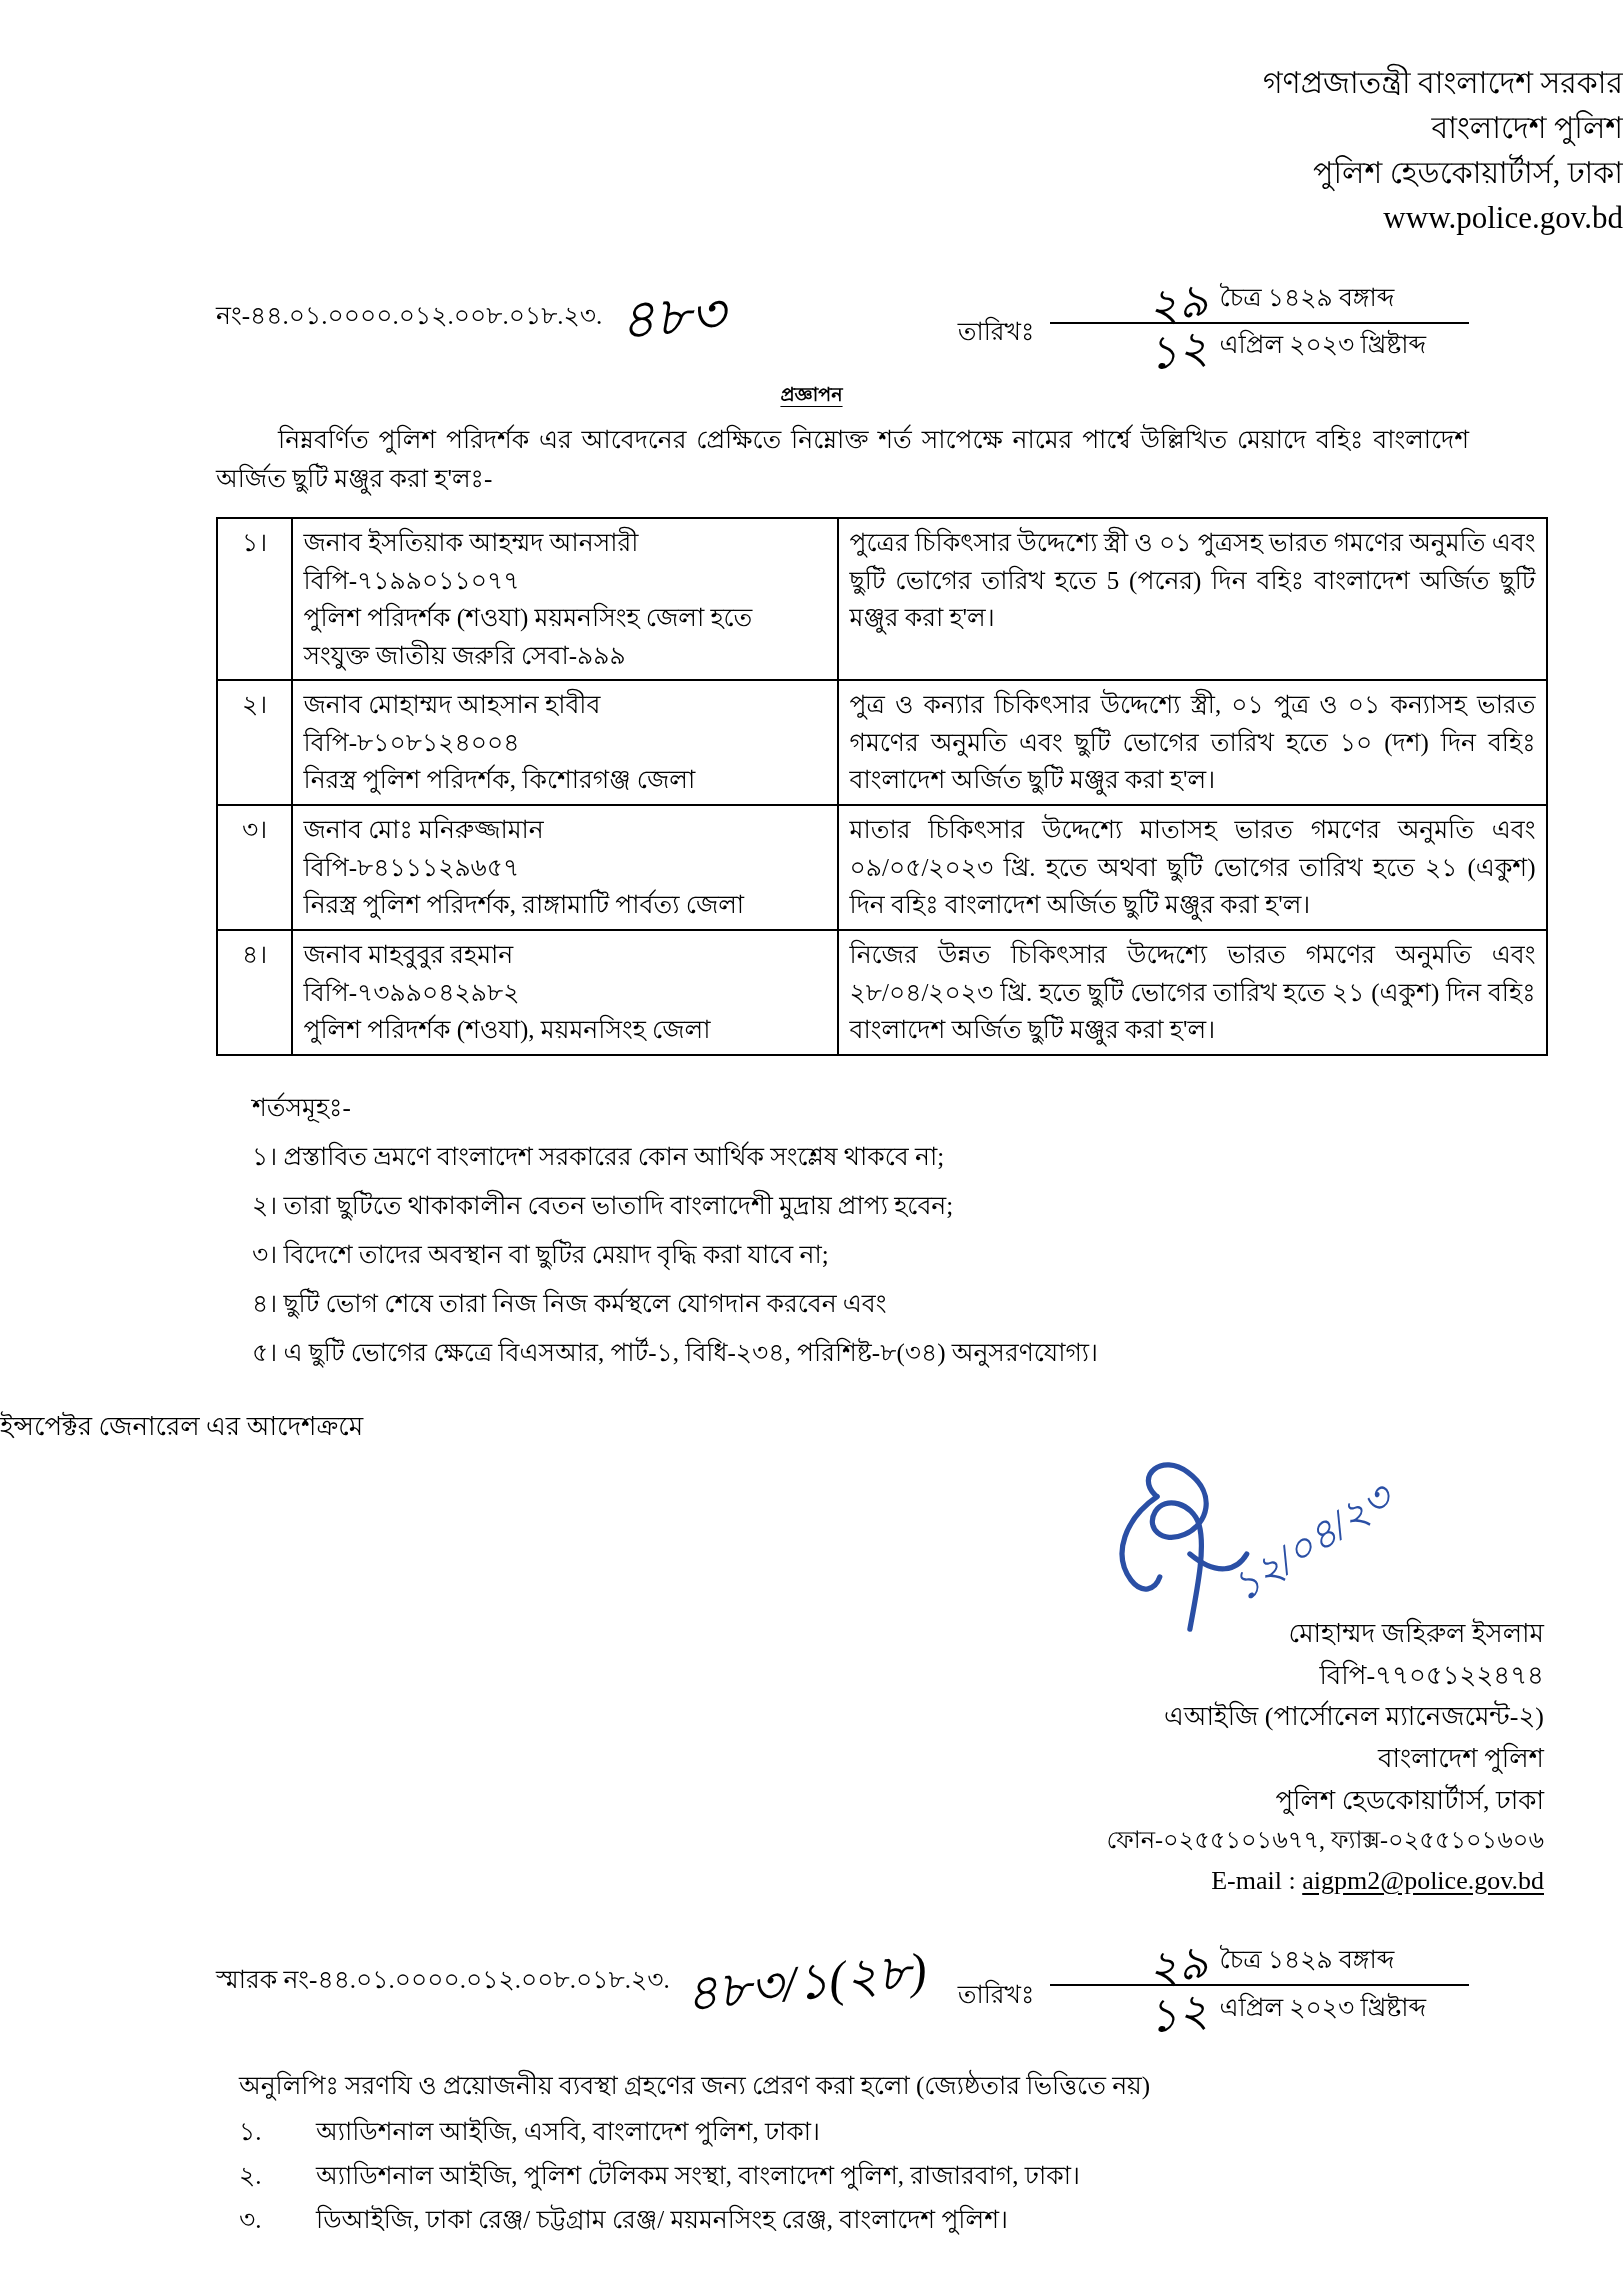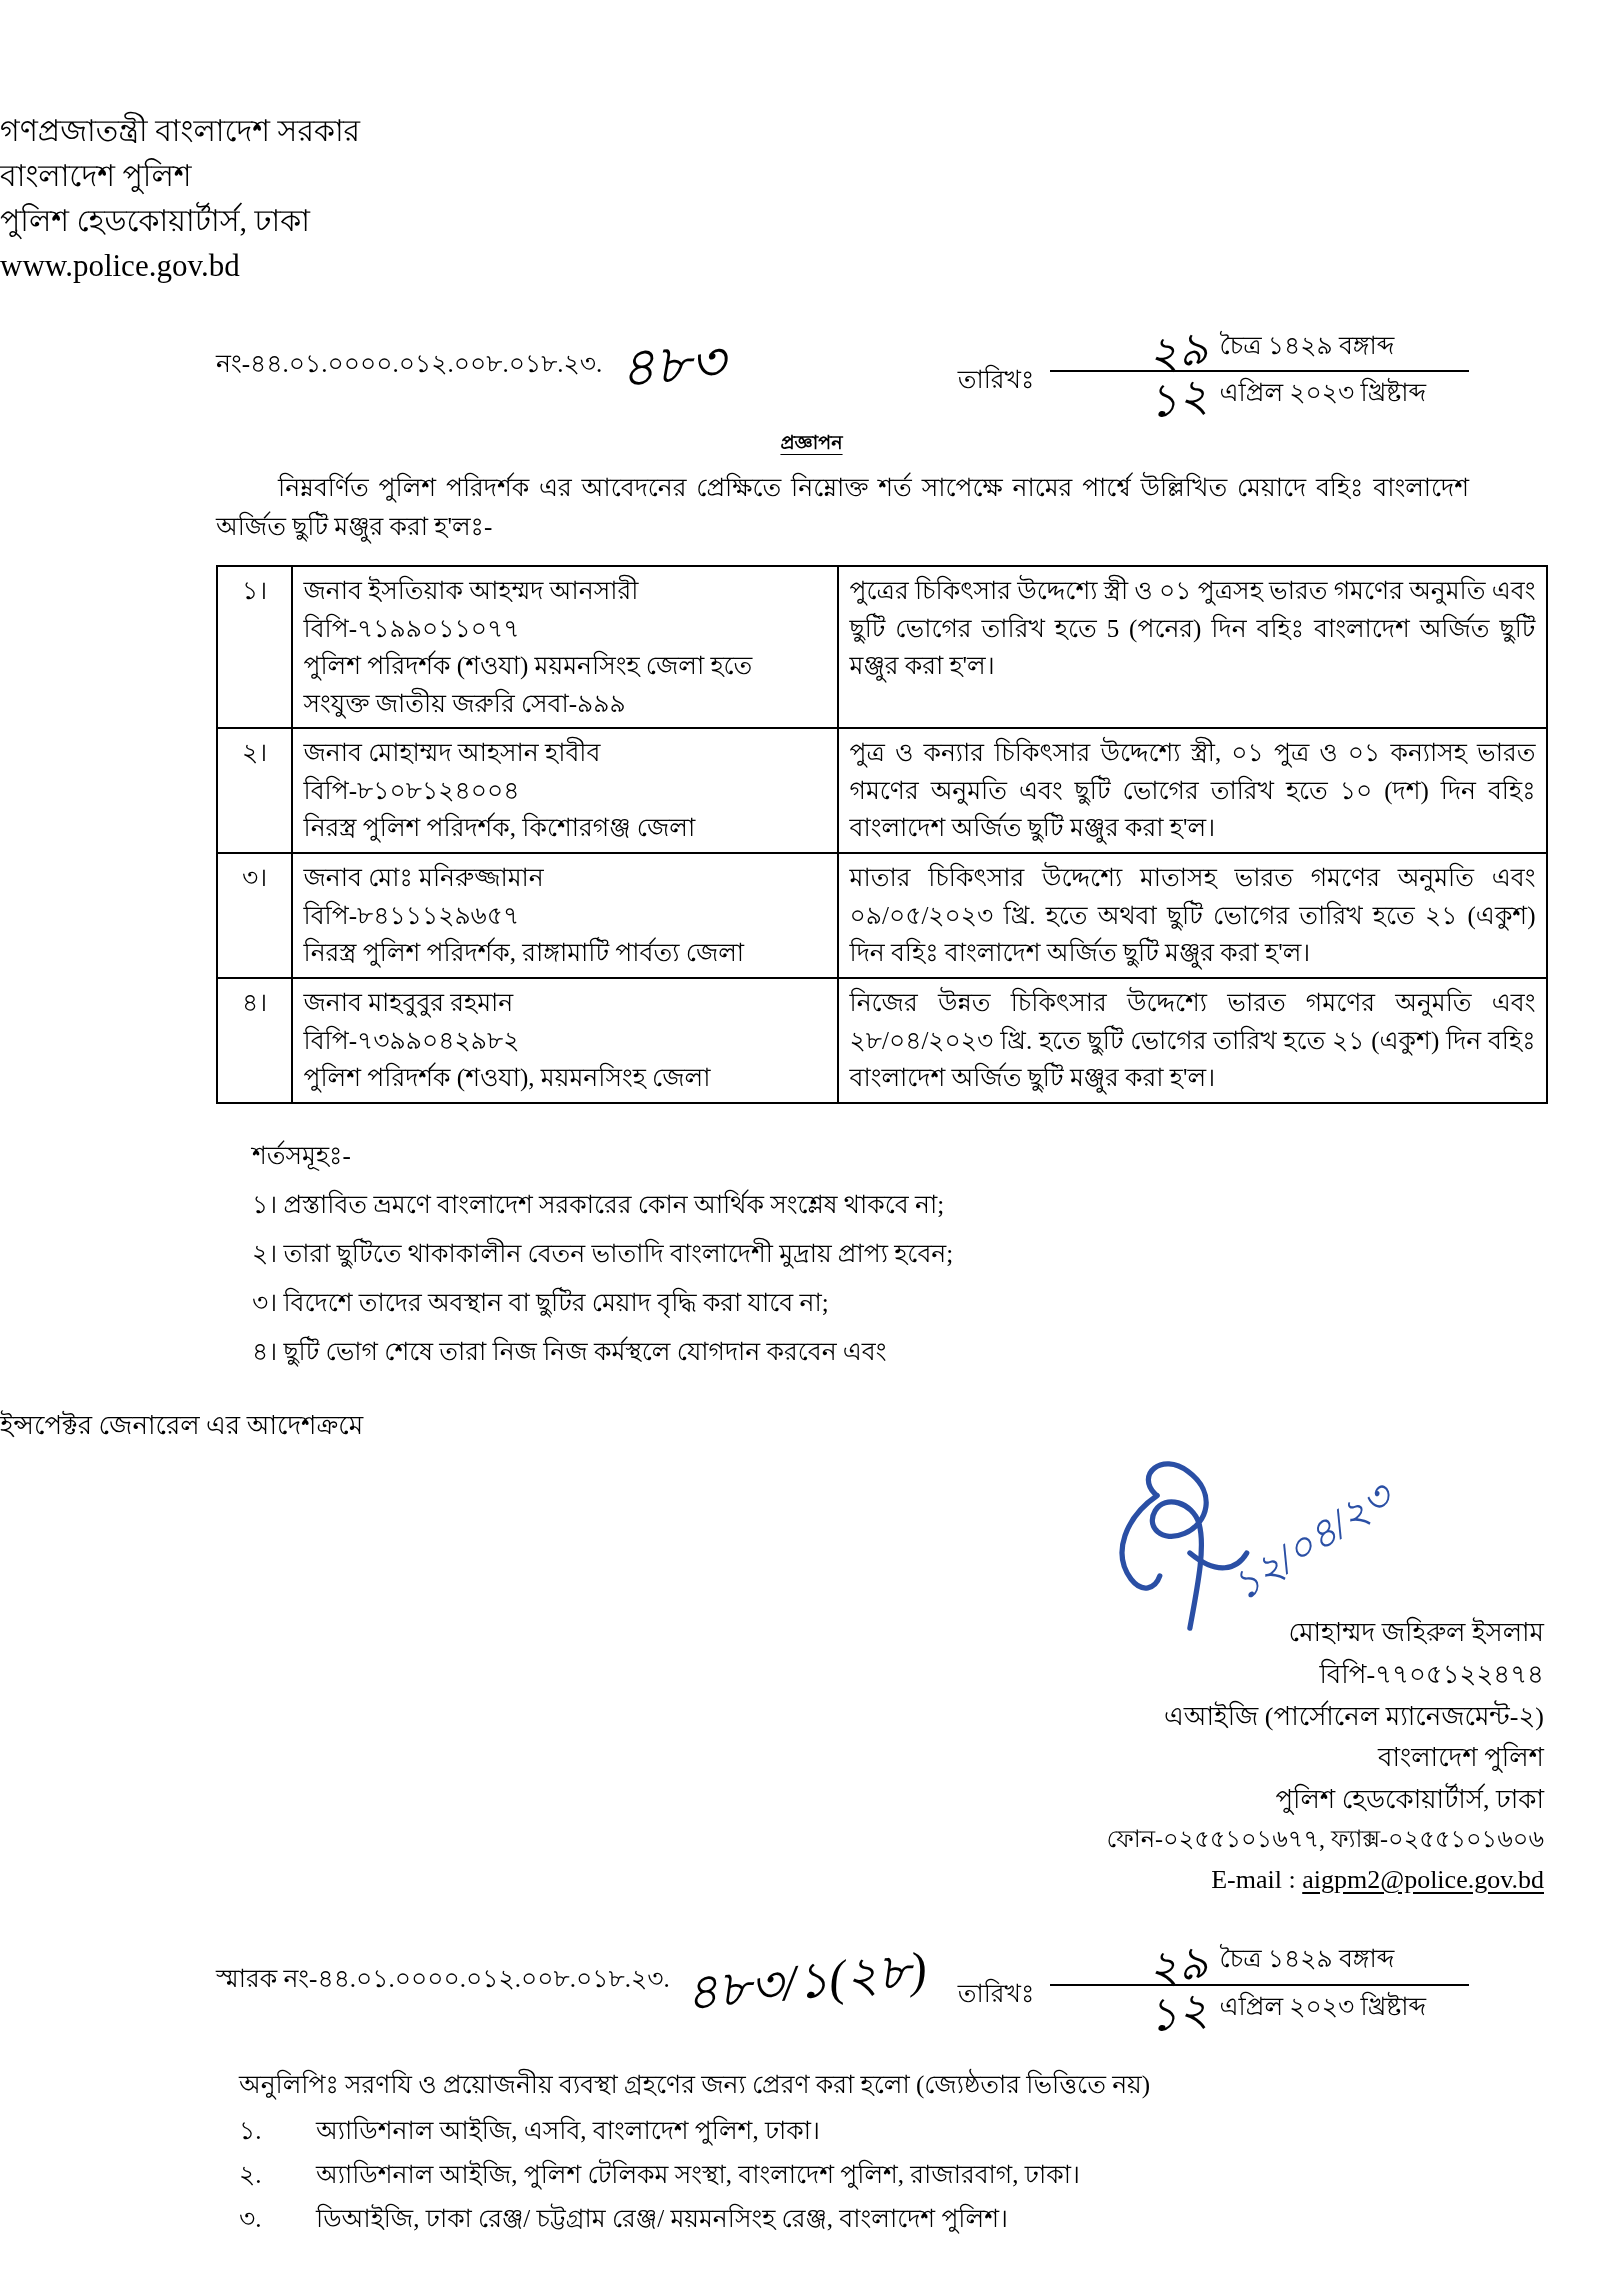--- a/index.html
+++ b/index.html
@@ -7,21 +7,21 @@
     position:relative;
     width:1623px;
     min-height:2295px;
     margin:0 auto;
     background:#ffffff;
     color:#000;
     font-family:"Liberation Serif","DejaVu Serif",serif;
     font-size:25px;
     box-sizing:border-box;
   }
-  .header{ text-align:left; padding-top:108px; line-height:1.5; font-size:30px; }
+  .header{ text-align:right; padding-top:60px; line-height:1.5; font-size:30px; }
   .header .site{ font-size:31px; }
 
   .ref-row{ display:flex; justify-content:space-between; align-items:flex-start;
             margin:36px 154px 0 216px; }
   .ref-left{ white-space:nowrap; padding-top:18.3px; }
   .handwrit{ font-style:italic; display:inline-block; font-size:54px; line-height:0.8;
              transform:rotate(-4deg); vertical-align:middle; margin-left:11.8px; }
   .date-block{ display:flex; align-items:center; gap:15.7px; }
   .date-label{ padding-top:22px; }
   .date-frac{ display:flex; flex-direction:column; min-width:419px; }
@@ -143,20 +143,21 @@
       </tr>
     </tbody>
   </table>
 
   <div class="conditions">
     <div>শর্তসমূহঃ-</div>
     <div class="cond-item">১। প্রস্তাবিত ভ্রমণে বাংলাদেশ সরকারের কোন আর্থিক সংশ্লেষ থাকবে না;</div>
     <div class="cond-item">২। তারা ছুটিতে থাকাকালীন বেতন ভাতাদি বাংলাদেশী মুদ্রায় প্রাপ্য হবেন;</div>
     <div class="cond-item">৩। বিদেশে তাদের অবস্থান বা ছুটির মেয়াদ বৃদ্ধি করা যাবে না;</div>
     <div class="cond-item">৪। ছুটি ভোগ শেষে তারা নিজ নিজ কর্মস্থলে যোগদান করবেন এবং</div>
+    <div class="cond-item">৫। এ ছুটি ভোগের ক্ষেত্রে বিএসআর, পার্ট-১, বিধি-২৩৪, পরিশিষ্ট-৮(৩৪) অনুসরণযোগ্য।</div>
   </div>
 
   <div class="order-by">ইন্সপেক্টর জেনারেল এর আদেশক্রমে</div>
 
   <div class="sig-area">
     <svg width="458" height="183" viewBox="0 0 700 280" style="font-size:38px">
       <g fill="none" stroke="#2a4fa5" stroke-width="8" stroke-linecap="round">
         <path d="M205,60 C175,30 215,-5 255,25 C300,58 285,105 250,120 C215,135 190,110 205,85 C220,60 262,72 272,105 C282,140 270,200 258,265"></path>
         <path d="M208,62 C160,95 138,150 168,190 C185,212 205,205 212,185"></path>
         <path d="M258,150 C300,185 330,175 345,150"></path>

